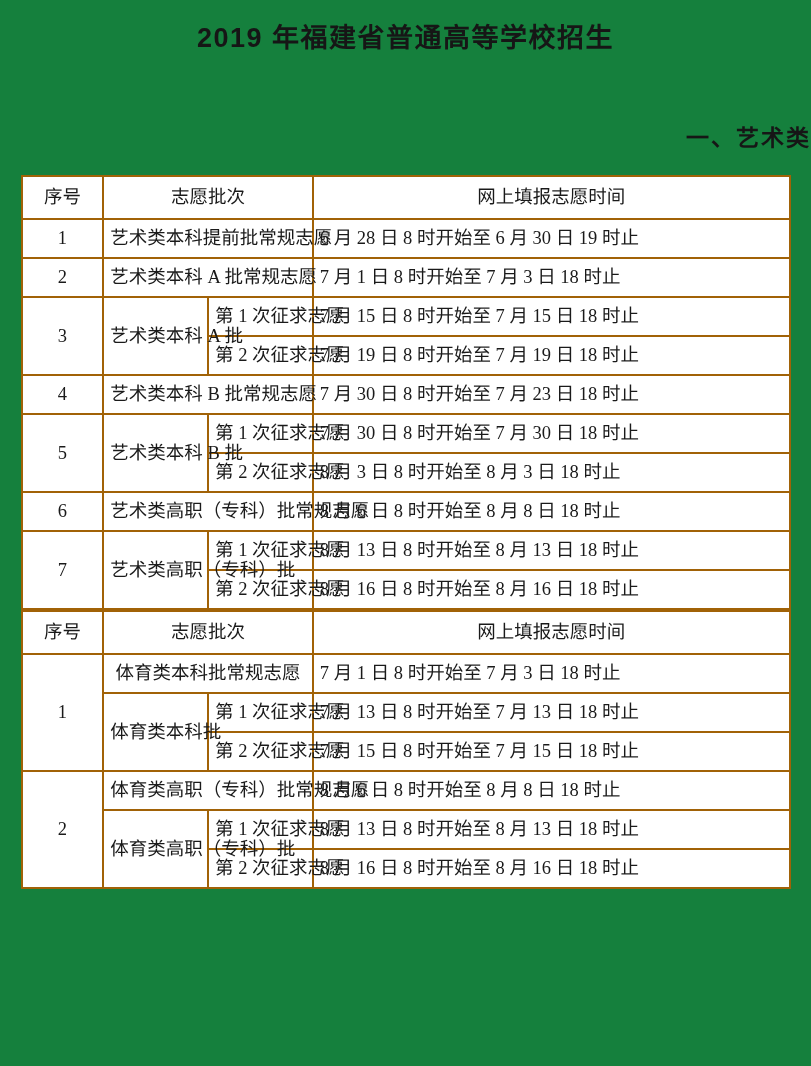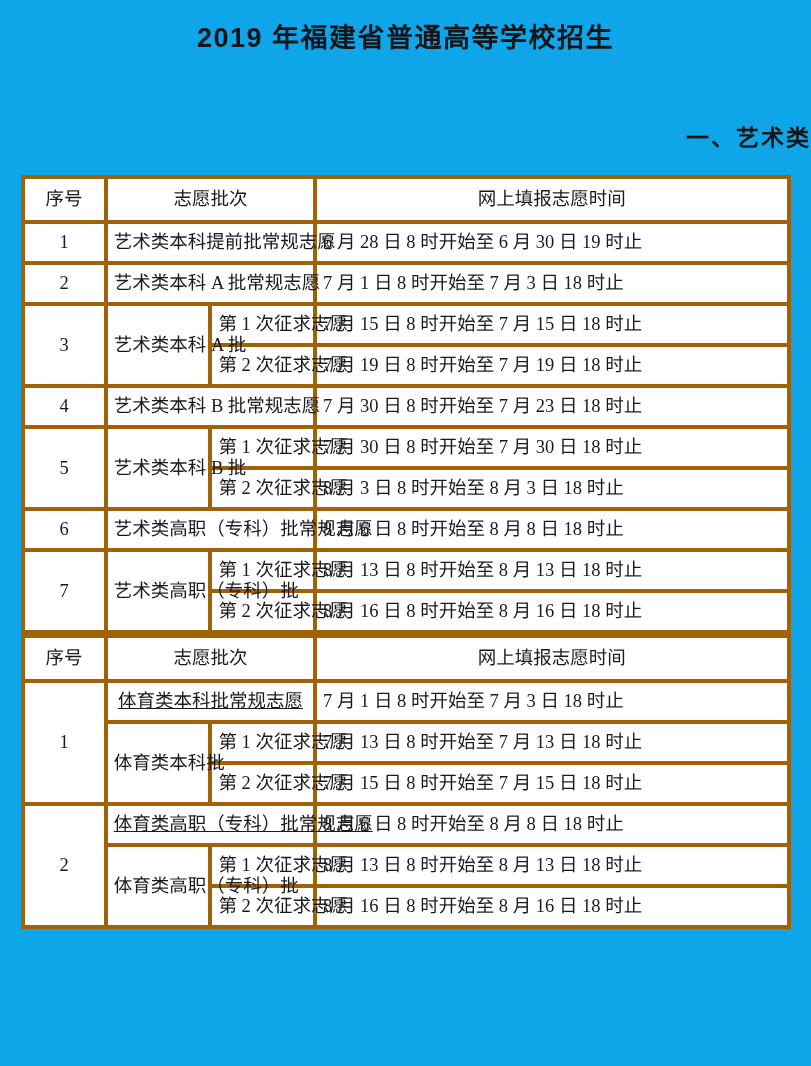--- a/index.html
+++ b/index.html
@@ -13,21 +13,21 @@
     height: 1066px;
     font-family: "Liberation Serif", "DejaVu Serif", serif;
     color: #1a1a1a;
     overflow: hidden;
   }
   .page {
     position: relative;
     width: 811px;
     height: 1066px;
     box-sizing: border-box;
-    background: #0ea5e9;
+    background: #15803d;
   }
 
   
   .doc-title {
     padding-top: 14px;
     text-align: center;
     font-family: "Liberation Sans", "DejaVu Sans", sans-serif;
     font-weight: bold;
     font-size: 27px;
     line-height: 49px;
@@ -57,38 +57,38 @@
     margin: 0 auto;
   }
   table.sched {
     width: 770px;
     border-collapse: collapse;
     table-layout: fixed;
     font-size: 18.5px;
     background: #fff;
   }
   table.sched td, table.sched th {
-    border: 4px solid #a16207;
+    border: 2px solid #a16207;
     padding: 0 6px;
     font-weight: normal;
     vertical-align: middle;
     line-height: 1.22;
     white-space: nowrap;
   }
   table.sched thead td {
     text-align: center;
     height: 41px;
   }
   td.col-no      { width: 54px;  text-align: center; }
   td.col-batch   { width: 160px; text-align: left;  padding-left: 8px; }
   td.col-sub     { width: 172px; text-align: left;  padding-left: 6px; }
   td.col-time    { width: 382px; text-align: left;  padding-left: 8px; }
 
   td.batch-wide  { text-align: left;   padding-left: 8px; }
-  td.batch-center{ text-align: center; text-decoration: underline; }
+  td.batch-center{ text-align: center; }
 
   tr.row-single td { height: 37px; }
   tr.row-sub    td { height: 37px; }
 
   td.wrapcell {
     white-space: normal;
     word-break: break-all;
     line-height: 1.2;
   }
 </style>

